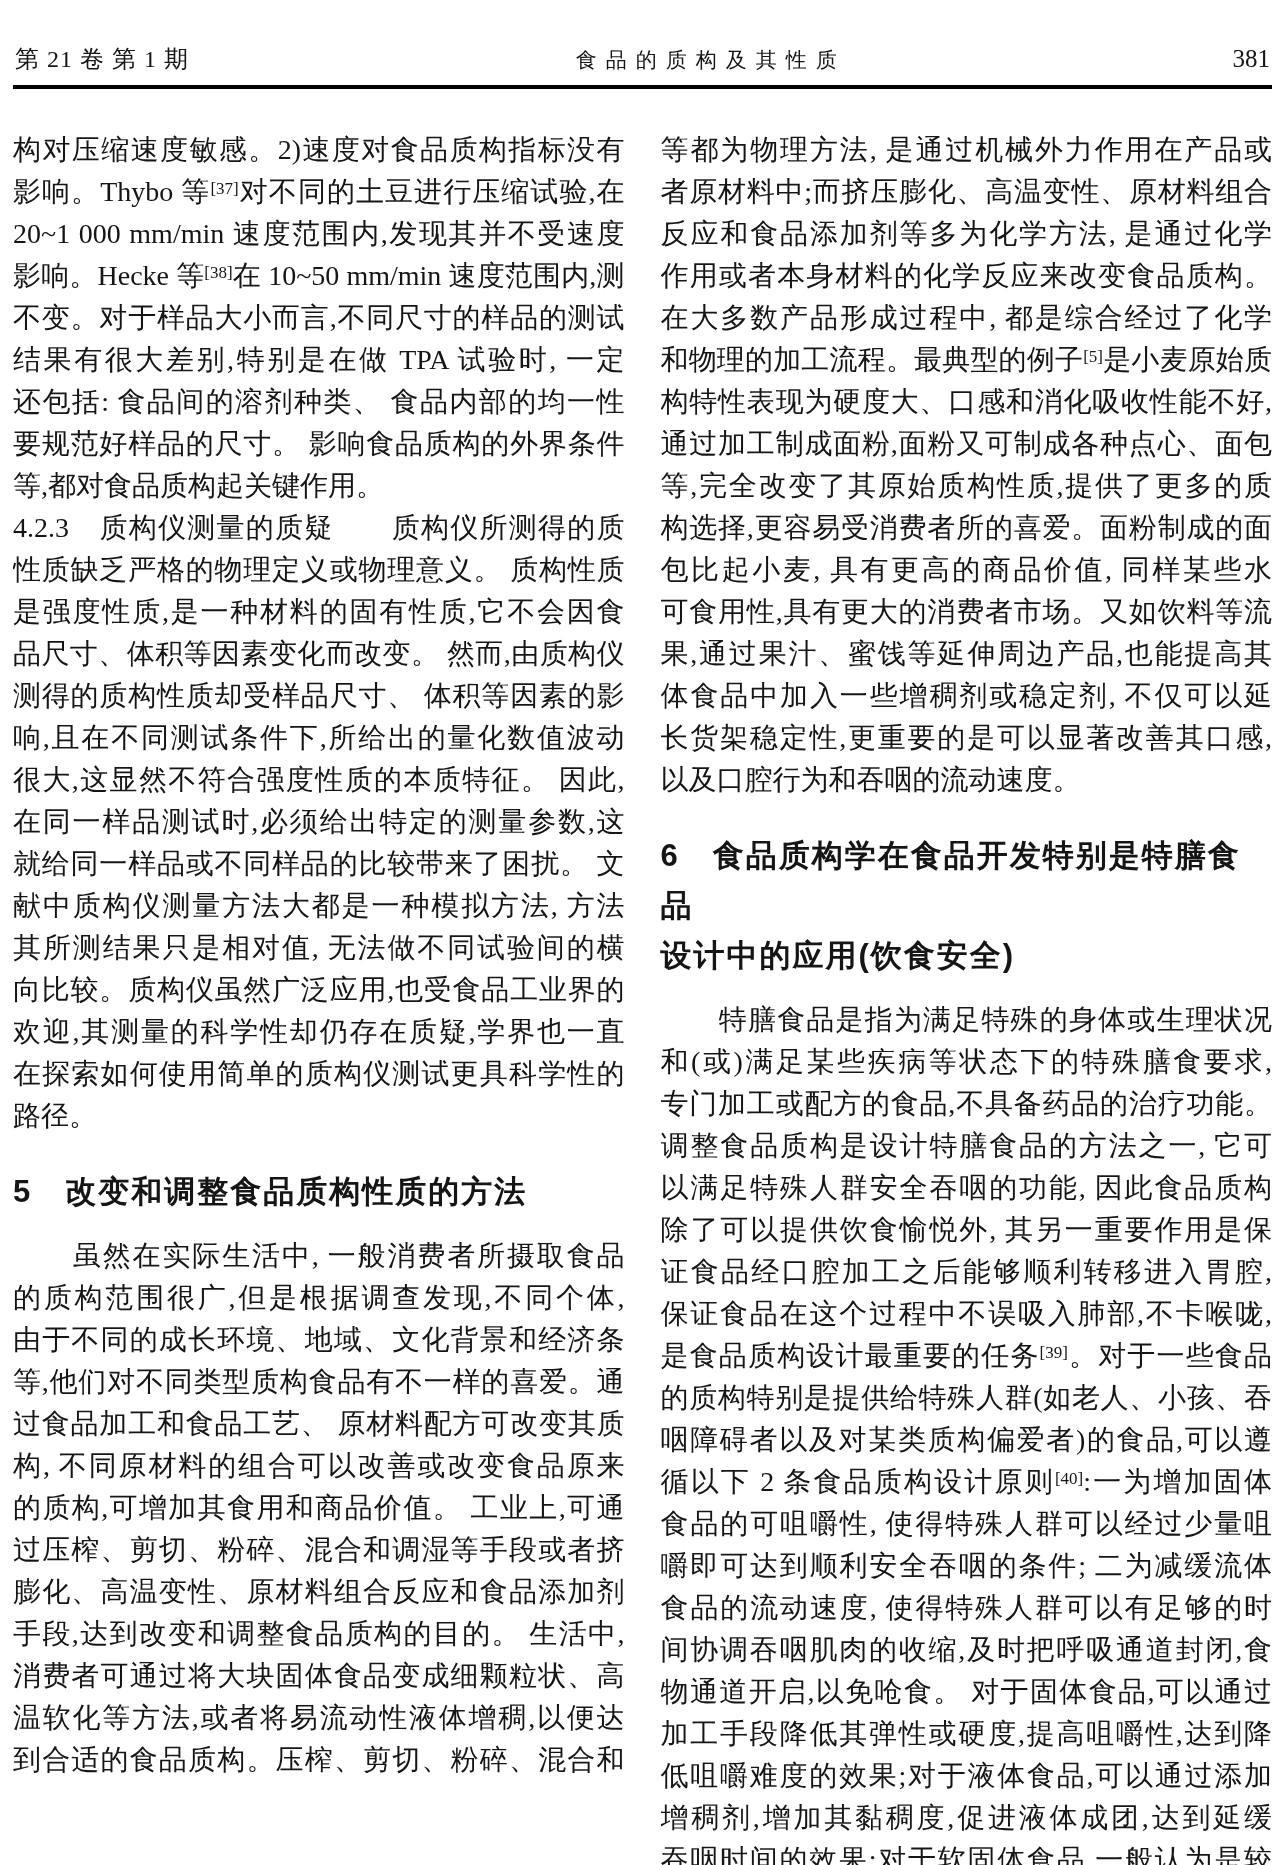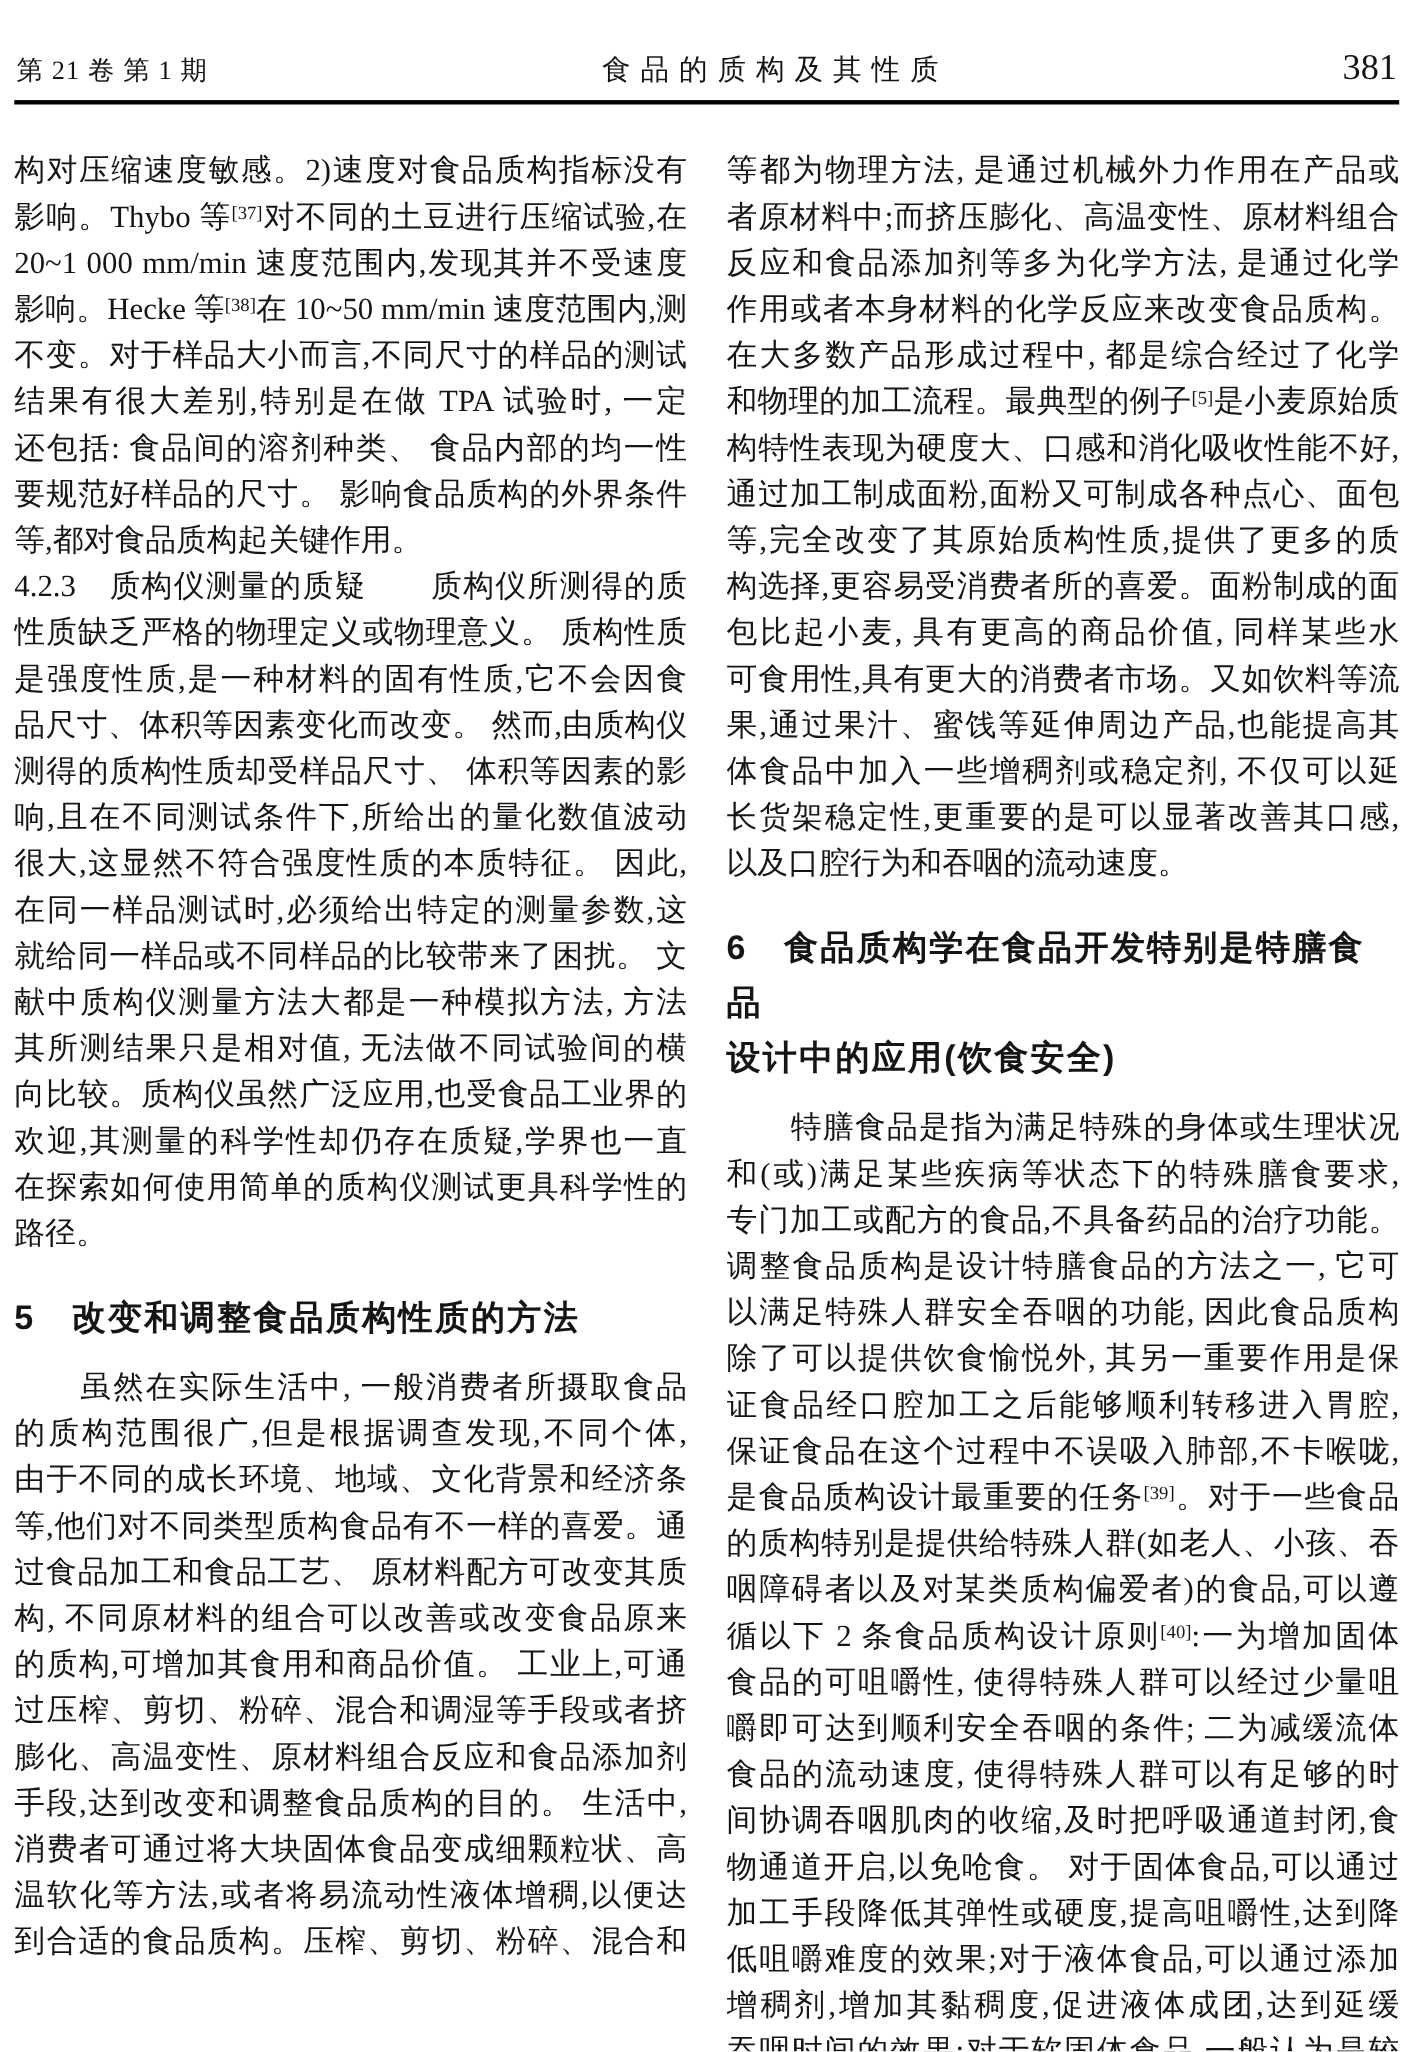--- a/index.html
+++ b/index.html
@@ -15,22 +15,22 @@
     overflow: hidden;
   }
   .page-header {
     display: flex;
     justify-content: space-between;
     align-items: baseline;
     padding: 6px 2px 10px 2px;
     font-size: 24px;
   }
   .vol-issue { font-size: 24px; letter-spacing: 1px; }
-  .run-title { font-size: 26px; letter-spacing: 9px; margin-top: 28px; }
-  .page-num  { font-size: 33px; }
+  .run-title { font-size: 21px; letter-spacing: 9px; margin-top: 28px; }
+  .page-num  { font-size: 25px; }
   .header-rule {
     height: 4px;
     background: #000;
     width: 100%;
   }
   .columns {
     display: flex;
     gap: 36px;
     margin-top: 40px;
   }

